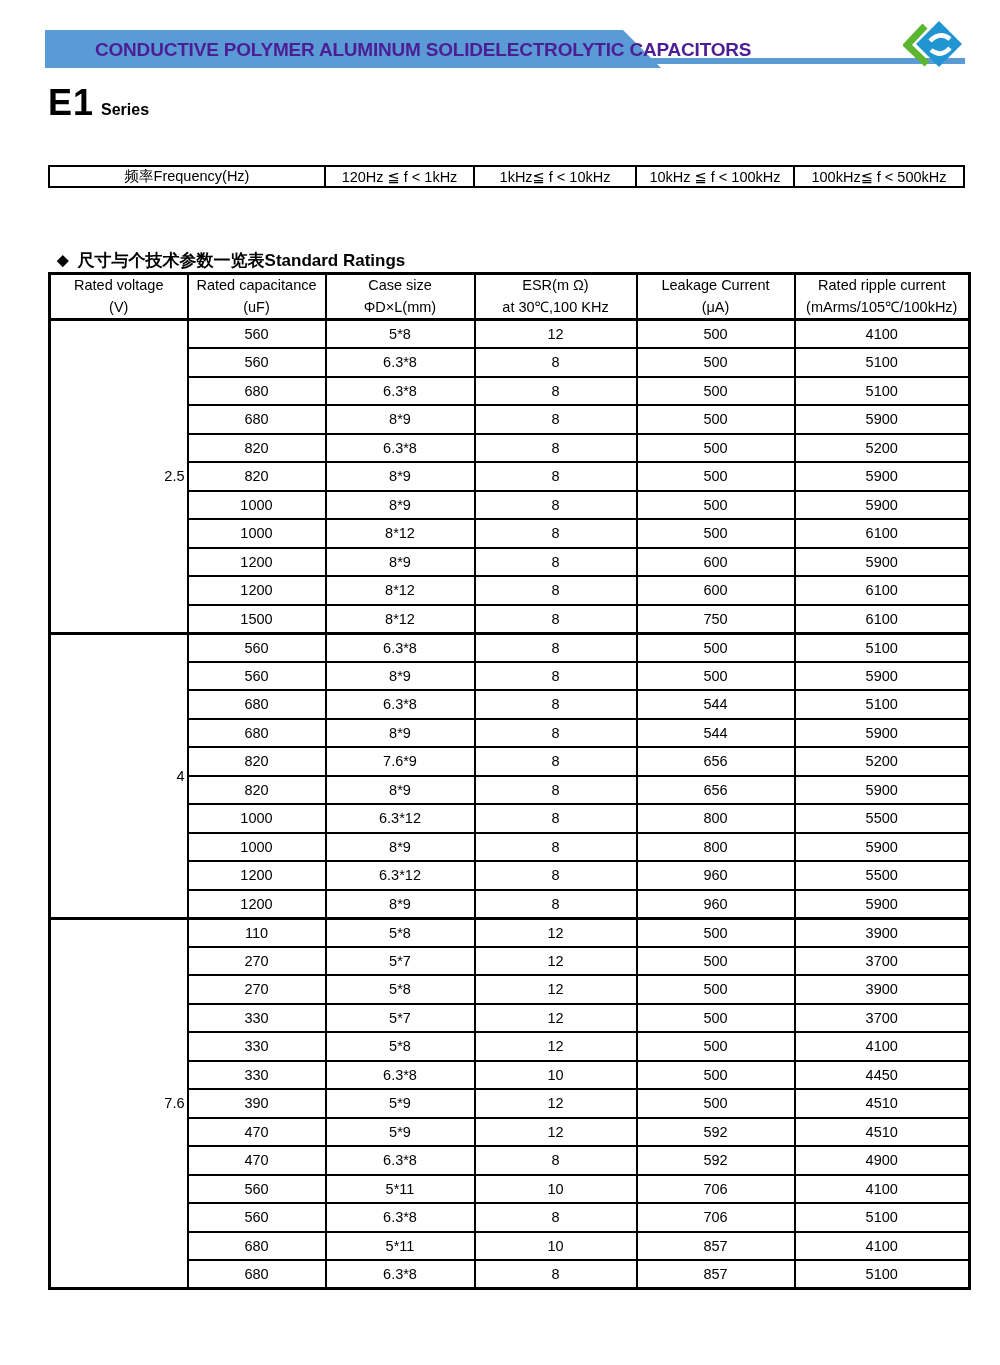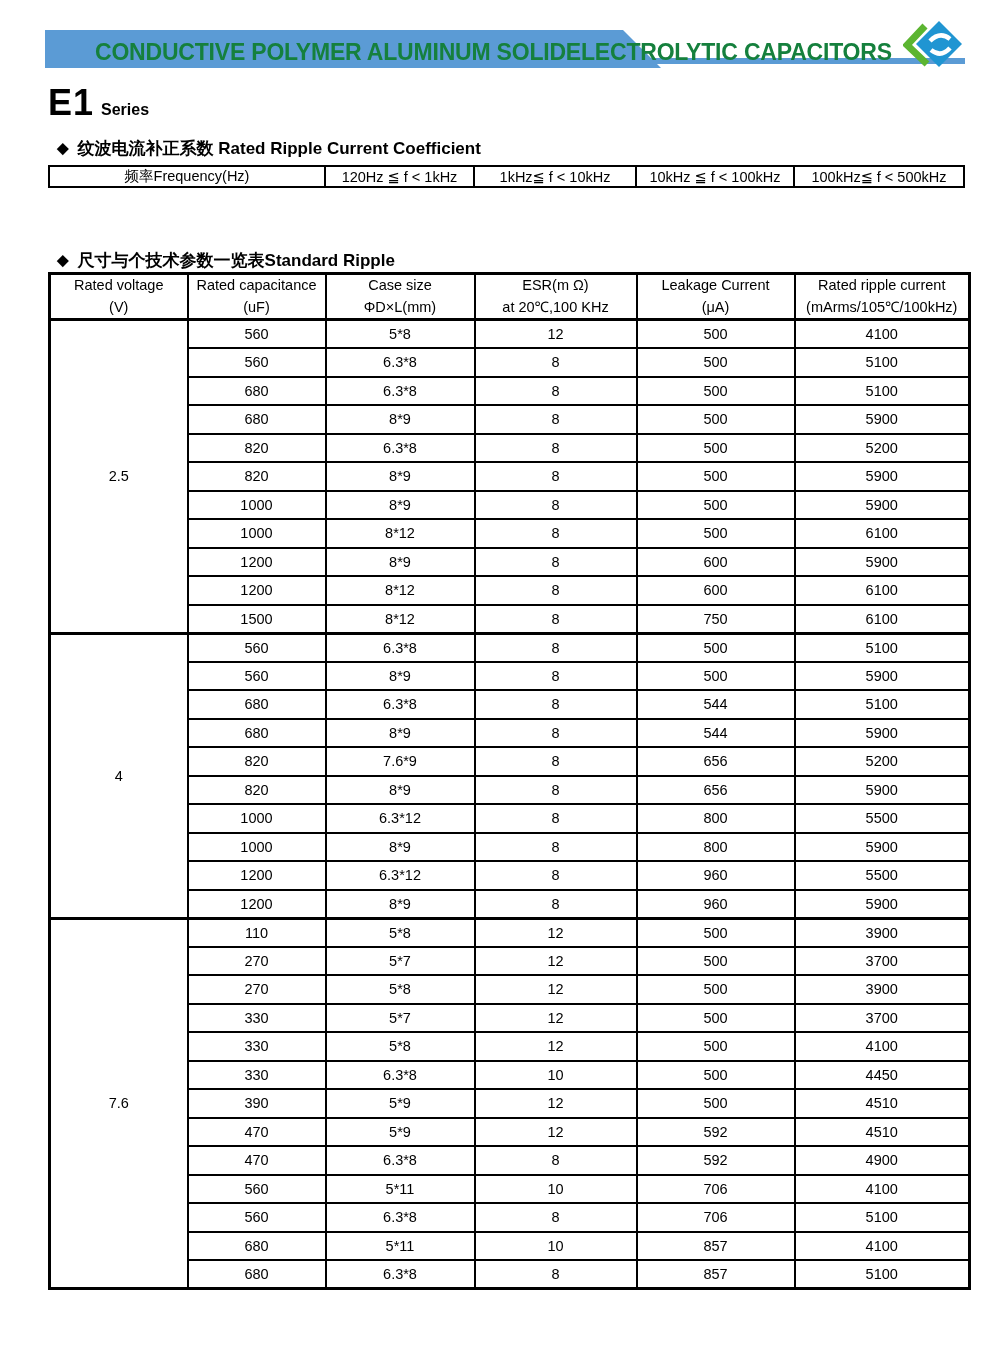--- a/index.html
+++ b/index.html
@@ -9,22 +9,22 @@
     background: #ffffff;
     font-family: "Liberation Sans", sans-serif;
     color: #000;
   }
   .page { position: relative; width: 1000px; height: 1365px; background: #fff; overflow: hidden; }
 
   
   .banner-wrap { position: absolute; left: 45px; top: 28px; width: 920px; height: 44px; }
   .banner-title {
     position: absolute; left: 50px; top: 11px;
-    font-size: 23px; font-weight: 600; letter-spacing: -0.2px;
-    color: #15803d; white-space: nowrap;
+    font-size: 19px; font-weight: 600; letter-spacing: -0.2px;
+    color: #4c1d95; white-space: nowrap;
   }
   .logo { position: absolute; left: 903px; top: 20px; width: 60px; height: 48px; }
 
   
   .series { position: absolute; left: 48px; top: 82px; }
   .series-name { font-size: 36px; font-weight: bold; letter-spacing: 1px; }
   .series-suffix { font-size: 16px; font-weight: bold; margin-left: 7px; }
 
   
   .section-heading {
@@ -50,21 +50,21 @@
   .ratings-table { position: absolute; left: 48px; top: 272px; width: 920px; border: 3px solid #000; }
   .ratings-table th {
     border: 2px solid #000; border-bottom: 3px solid #000;
     font-weight: normal; font-size: 14.5px; line-height: 1.45; height: 46px; margin-top: 8px;
   }
   .ratings-table td {
     border: 2px solid #000;
     height: 28.5px; font-size: 14.5px;
   }
   .ratings-table tr.group-start td { border-top: 3px solid #000; }
-  .ratings-table td.voltage-cell { border: 2px solid #000; }
+  .ratings-table td.voltage-cell { border: 2px solid #000; text-align: right; }
 </style>
 </head>
 <body>
 
 <div class="page">
 
   <div class="banner-wrap">
     <svg width="920" height="44" viewBox="0 0 920 44">
       <polygon points="0,2 578,2 616,40 0,40" fill="#5b9bd5"></polygon>
       <polygon points="596,30 920,30 920,36 590,36" fill="#5b9bd5"></polygon>
@@ -78,23 +78,20 @@
       <polygon points="36,1 59,24 36,47 13,24" fill="#2095d2"></polygon>
       <path d="M27 21 Q37 11 47 19" stroke="#ffffff" stroke-width="4.5" fill="none"></path>
       <path d="M28 30 Q38 38 47 28" stroke="#ffffff" stroke-width="4.5" fill="none"></path>
     </svg>
   </div>
 
   <div class="series">
     <span class="series-name">E1</span><span class="series-suffix">Series</span>
   </div>
 
-  <div class="section-heading" id="coef-heading">
-    <span class="bullet">◆</span><span>纹波电流补正系数 Rated Ripple Current Coefficient</span>
-  </div>
 
   <table class="coef-table">
     <colgroup>
       <col style="width:276px">
         <col style="width:149px">
         <col style="width:162px">
         <col style="width:158px">
         <col style="width:170px">
     </colgroup>
     <tbody>
@@ -102,21 +99,21 @@
         <td>频率Frequency(Hz)</td>
         <td>120Hz ≦ f &lt; 1kHz</td>
         <td>1kHz≦ f &lt; 10kHz</td>
         <td>10kHz ≦ f &lt; 100kHz</td>
         <td>100kHz≦ f &lt; 500kHz</td>
       </tr>
     </tbody>
   </table>
 
   <div class="section-heading" id="ratings-heading">
-    <span class="bullet">◆</span><span>尺寸与个技术参数一览表Standard Ripple</span>
+    <span class="bullet">◆</span><span>尺寸与个技术参数一览表Standard Ratings</span>
   </div>
 
   <table class="ratings-table">
     <colgroup>
       <col style="width:138px">
         <col style="width:138px">
         <col style="width:149px">
         <col style="width:162px">
         <col style="width:158px">
         <col style="width:175px">
@@ -130,21 +127,21 @@
         <th>
           <div>Rated capacitance</div>
           <div>(uF)</div>
         </th>
         <th>
           <div>Case size</div>
           <div>ΦD×L(mm)</div>
         </th>
         <th>
           <div>ESR(m Ω)</div>
-          <div>at 20℃,100 KHz</div>
+          <div>at 30℃,100 KHz</div>
         </th>
         <th>
           <div>Leakage Current</div>
           <div>(μA)</div>
         </th>
         <th>
           <div>Rated ripple current</div>
           <div>(mArms/105℃/100kHz)</div>
         </th>
       </tr>

